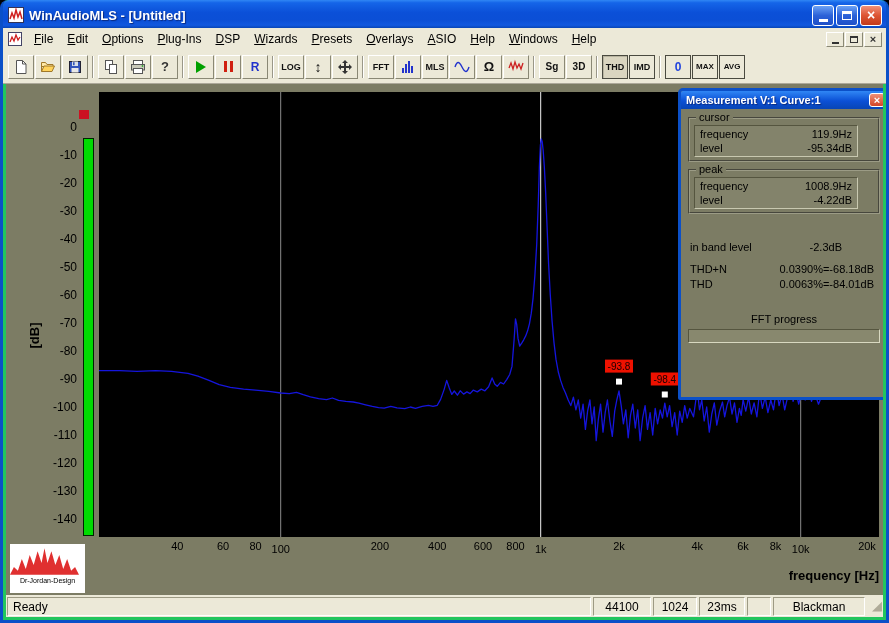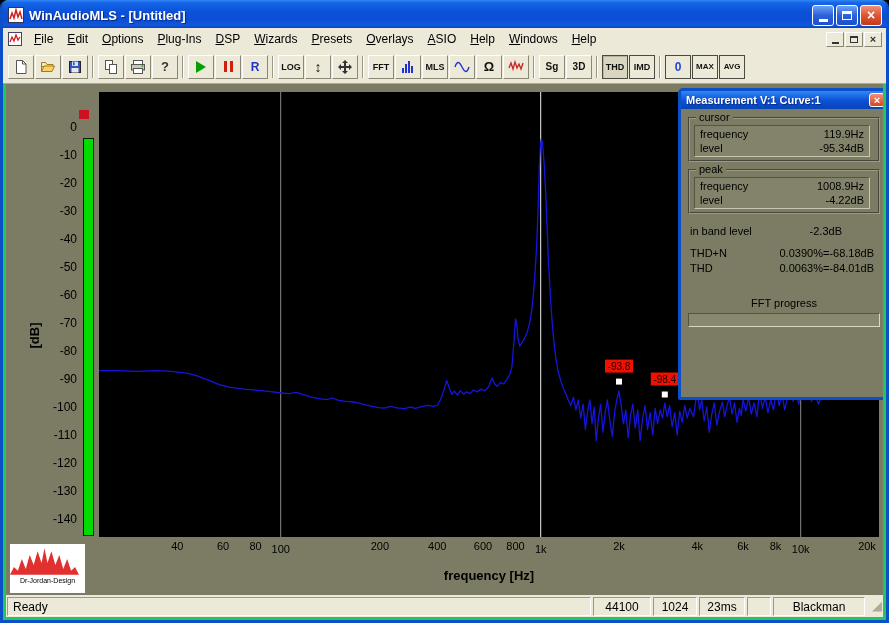--- a/index.html
+++ b/index.html
@@ -51,41 +51,41 @@
   svg { display:block; }
 
   
   .client { position:absolute; left:3px; right:3px; top:84px; bottom:25px; background:#7C7C64; overflow:hidden; }
   .plot { position:absolute; left:93px; top:8px; width:780px; height:445px; background:#000; }
   #y-axis { position:absolute; left:0; top:8px; width:74px; height:445px; }
   .ytick { position:absolute; right:3px; width:70px; text-align:right; font-size:12px; color:#000; line-height:16px; }
   #x-axis { position:absolute; left:93px; top:455px; width:780px; height:30px; }
   .xtick { position:absolute; top:1px; width:60px; text-align:center; font-size:11px; color:#000; }
   .xtick.major { font-size:11px; top:4px; }
-  .xlab { position:absolute; left:93px; top:484px; width:780px; text-align:center; font-size:13px; font-weight:bold; color:#000; }
+  .xlab { position:absolute; left:93px; top:484px; width:780px; text-align:right; font-size:13px; font-weight:bold; color:#000; }
   .ylab { position:absolute; left:6px; top:244px; width:44px; text-align:center; font-size:13px; font-weight:bold; color:#000; transform:rotate(-90deg); }
   .clip { position:absolute; left:73px; top:26px; width:10px; height:9px; background:#CC1122; }
   .meter { position:absolute; left:77px; top:54px; width:11px; height:398px; background:#00DC00; border:1px solid #002200; }
   .logo { position:absolute; left:4px; top:460px; width:75px; height:49px; background:#fff; text-align:center; padding-top:2px; }
   .logo-text { font-size:7px; color:#000; margin-top:1px; }
 
   
   .mpanel { position:absolute; left:672px; top:4px; width:212px; height:312px; border:3px solid #0B50C8; border-radius:5px 5px 2px 2px; background:#7C7C64; }
   .mp-title { height:18px; display:flex; align-items:center; padding:0 2px 0 5px; border-radius:2px 2px 0 0;
     background:linear-gradient(180deg,#3087F5,#0B50D6 55%,#0845B5); color:#fff; font-size:11px; font-weight:bold; }
   .mp-title span { flex:1; text-shadow:1px 1px 1px #0a2a80; }
   .mp-close { width:16px; height:14px; background:linear-gradient(#F09078,#D44425); border:1px solid #fff; border-radius:3px;
     color:#fff; font-size:11px; font-weight:bold; line-height:12px; text-align:center; }
   .mp-body { padding:8px 7px 0 7px; font-size:11px; color:#000; }
-  .group { position:relative; border:2px groove #9B9B85; margin-bottom:7px; padding:6px 8px 3px 4px; }
+  .group { position:relative; border:2px groove #9B9B85; margin-bottom:7px; padding:6px 20px 3px 4px; }
   .legend { position:absolute; top:-8px; left:6px; background:#7C7C64; padding:0 3px; font-size:11px; }
   .gfield { border:1px solid; border-color:#55553F #C8C8B0 #C8C8B0 #55553F; background:#83836B; padding:1px 5px; }
   .grow { display:flex; justify-content:space-between; line-height:14px; }
   .mrow { display:flex; justify-content:space-between; padding:0 2px; line-height:13px; }
-  .mrow.inband { margin-top:11px; }
+  .mrow.inband { margin-top:27px; }
   .mrow.inband .val { margin-right:36px; }
   .mrow.thdn { margin-top:9px; }
   .mrow.thd { margin-top:2px; }
   .mrow .val { margin-right:4px; }
   .fftlabel { text-align:center; margin-top:22px; }
   .progressbar { margin-top:4px; height:14px; border:1px solid; border-color:#55553F #D8D8C0 #D8D8C0 #55553F; background:#88886E; }
 
   
   .statusbar { position:absolute; left:3px; right:3px; bottom:3px; height:22px; background:#ECE9D8; display:flex; align-items:stretch; padding:2px 1px 1px 1px; gap:2px; font-size:12px; }
   .spanel { border:1px solid; border-color:#9D9A84 #FFFFFF #FFFFFF #9D9A84; padding:1px 5px; line-height:16px; color:#000; }

